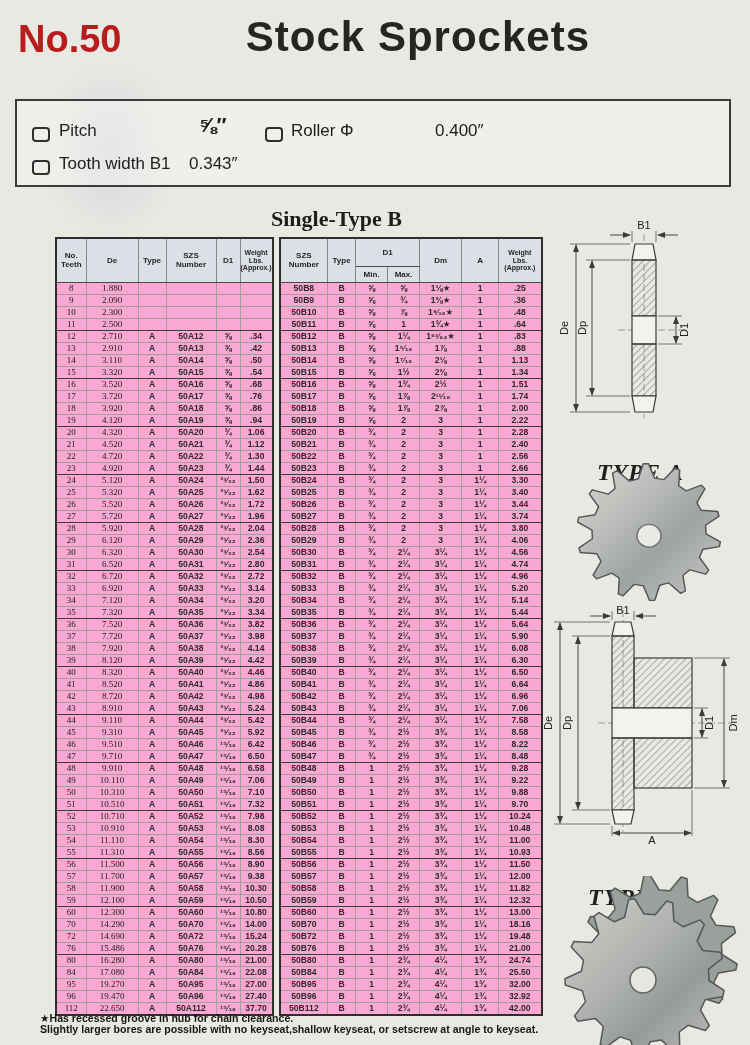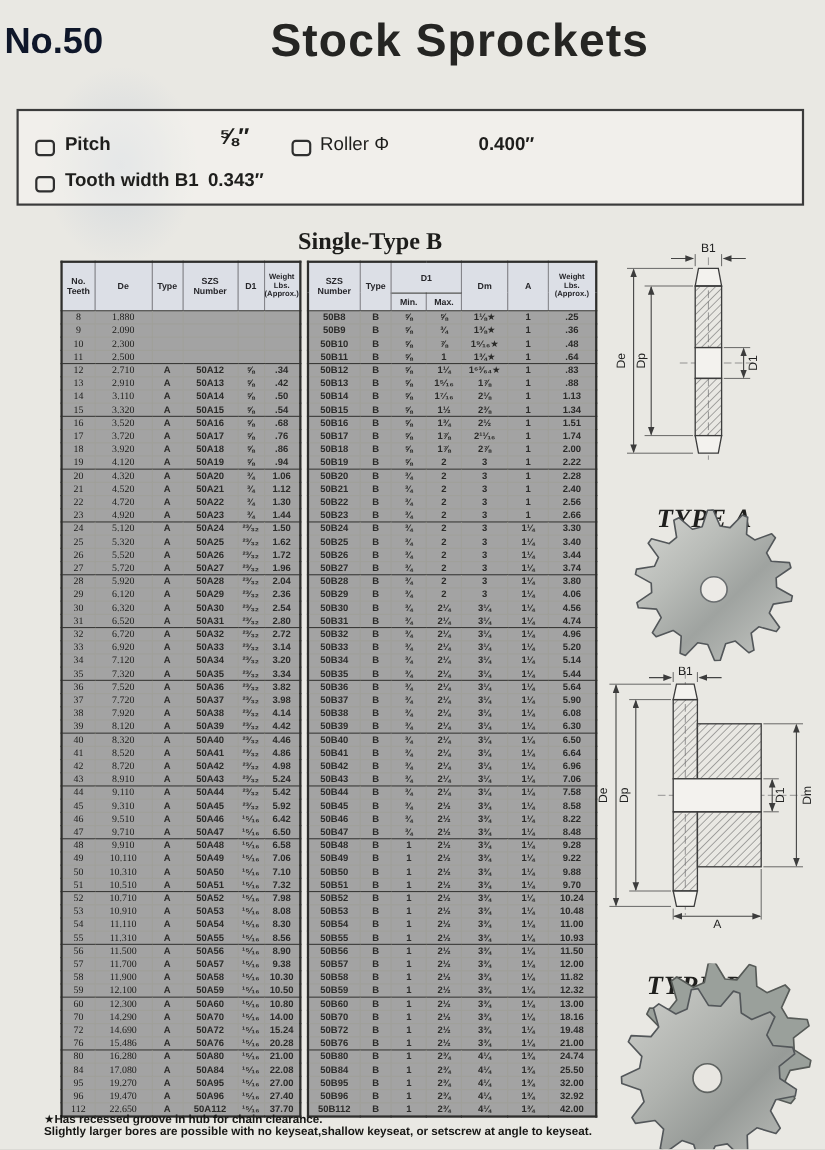--- a/index.html
+++ b/index.html
@@ -1,31 +1,31 @@
 <!DOCTYPE html>
 <html><head>
 <meta charset="utf-8">
 <style>
   html,body{margin:0;padding:0;background:#cfcfcb;}
   #page{position:relative;width:750px;height:1045px;background:#e9e8e3;overflow:hidden;
         font-family:"Liberation Sans","DejaVu Sans",sans-serif;color:#1e1e1c;}
   .smudge{position:absolute;left:40px;top:60px;width:140px;height:180px;border-radius:50%;
         background:radial-gradient(closest-side,rgba(90,130,190,0.15),rgba(90,130,190,0));}
-  .docno{position:absolute;left:4px;top:18px;font-size:33px;font-weight:bold;color:#0f172a;}
+  .docno{position:absolute;left:18px;top:18px;font-size:38px;font-weight:bold;color:#b91c1c;}
   .title{position:absolute;left:170px;top:13px;width:420px;text-align:right;font-size:42px;
         font-weight:bold;letter-spacing:1px;color:#252523;}
   .specbox{position:absolute;left:15px;top:99px;width:712px;height:84px;border:2px solid #3b3b3b;
         background:rgba(250,249,245,0.45);}
   .bullet{position:absolute;width:14px;height:11px;border:2px solid #2f2f2f;border-radius:4px;}
-  .sp{position:absolute;font-size:17px;font-weight:bold;white-space:nowrap;}
+  .sp{position:absolute;font-size:17px;font-weight:normal;white-space:nowrap;}
   .spv-big{position:absolute;font-size:21px;font-weight:bold;white-space:nowrap;}
   .sec{position:absolute;font-family:"Liberation Serif","DejaVu Serif",serif;font-weight:bold;
         font-size:22px;color:#1d1d1b;}
   .tables{position:absolute;left:55px;top:237px;display:flex;gap:5px;}
-  table.spr{border-collapse:collapse;table-layout:fixed;background:#a3a3a3;border:2px solid #2e2e2c;}
+  table.spr{border-collapse:collapse;table-layout:fixed;background:#f9a8d4;border:2px solid #2e2e2c;}
   .spr th{background:#dcdfe6;font-size:8px;font-weight:bold;border:1px solid #85858a;padding:0;
         line-height:9px;white-space:pre-line;color:#26262a;}
   .spr th.wh{font-size:7px;line-height:7.5px;}
   .spr thead th{border-bottom:1.5px solid #4a4a48;}
   .spr td{border:1px solid #a0a09a;font-size:8.6px;text-align:center;padding:0;line-height:11px;
         font-weight:bold;color:#2a2a28;overflow:hidden;white-space:nowrap;}
   .spr td.serif{font-family:"Liberation Serif","DejaVu Serif",serif;font-weight:normal;
         font-size:9px;color:#20201e;}
   .spr tbody tr{height:12px;}
   .spr tr.grp td{border-bottom:1.7px solid #3a3a38;}

